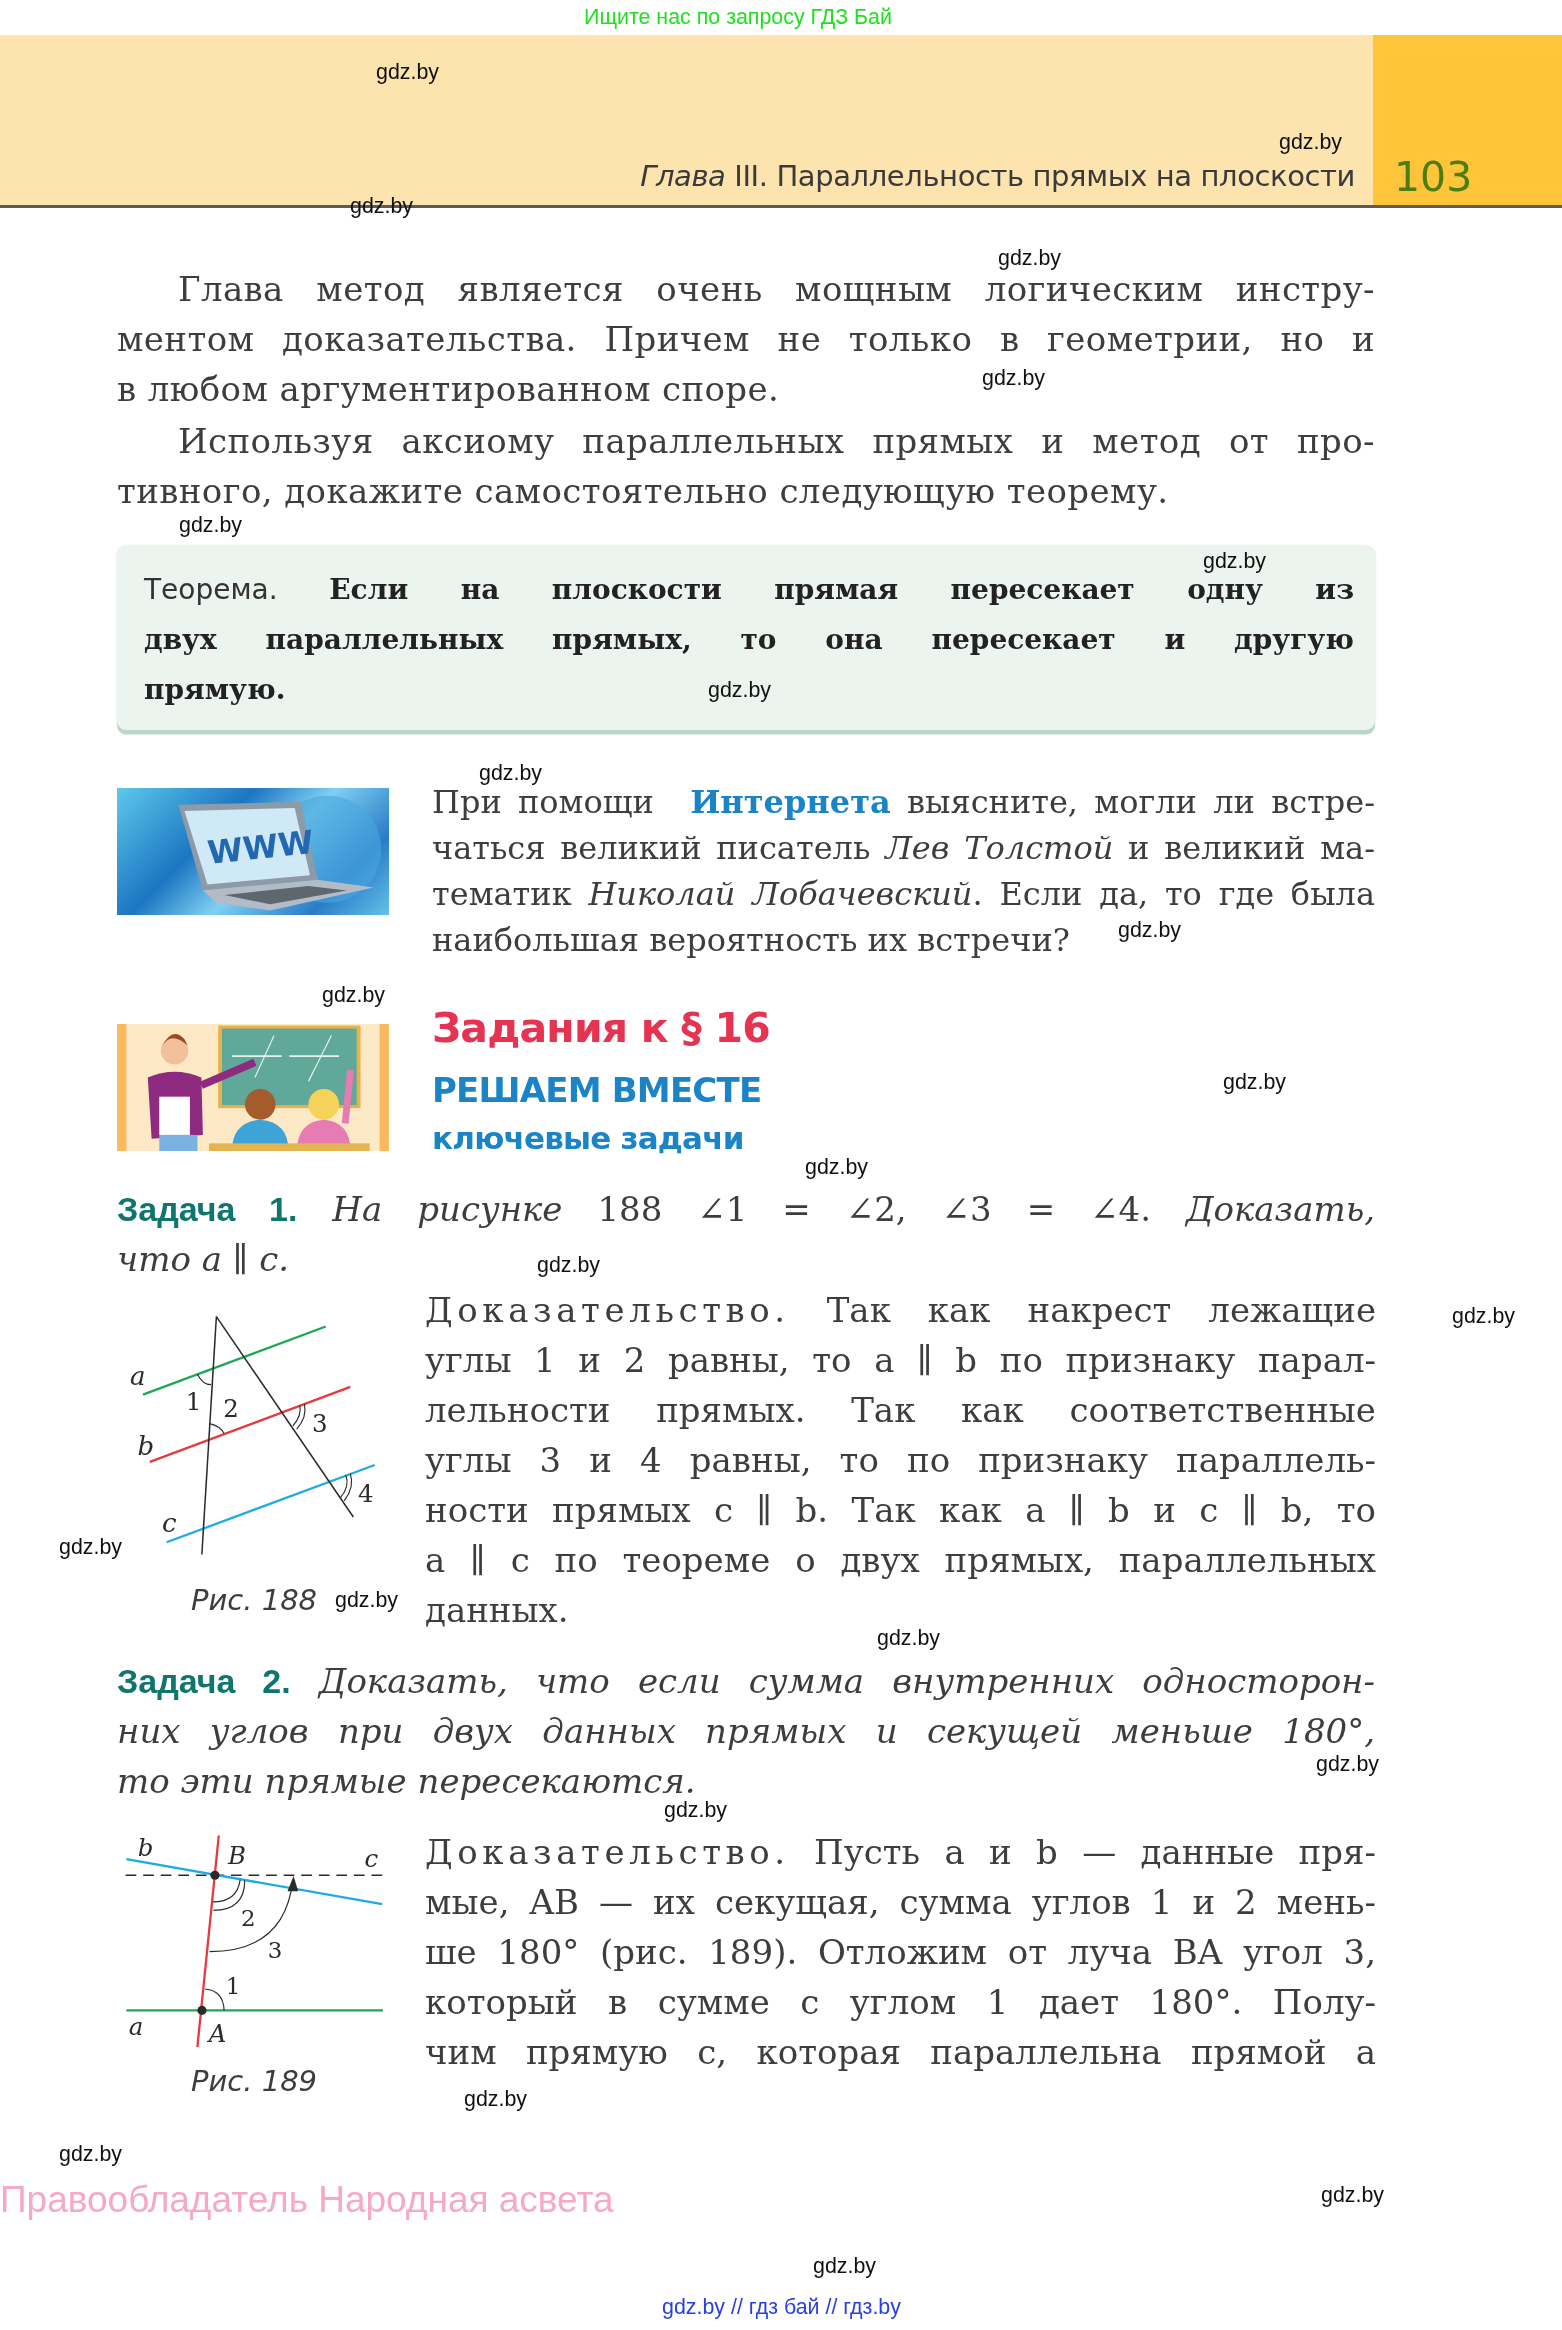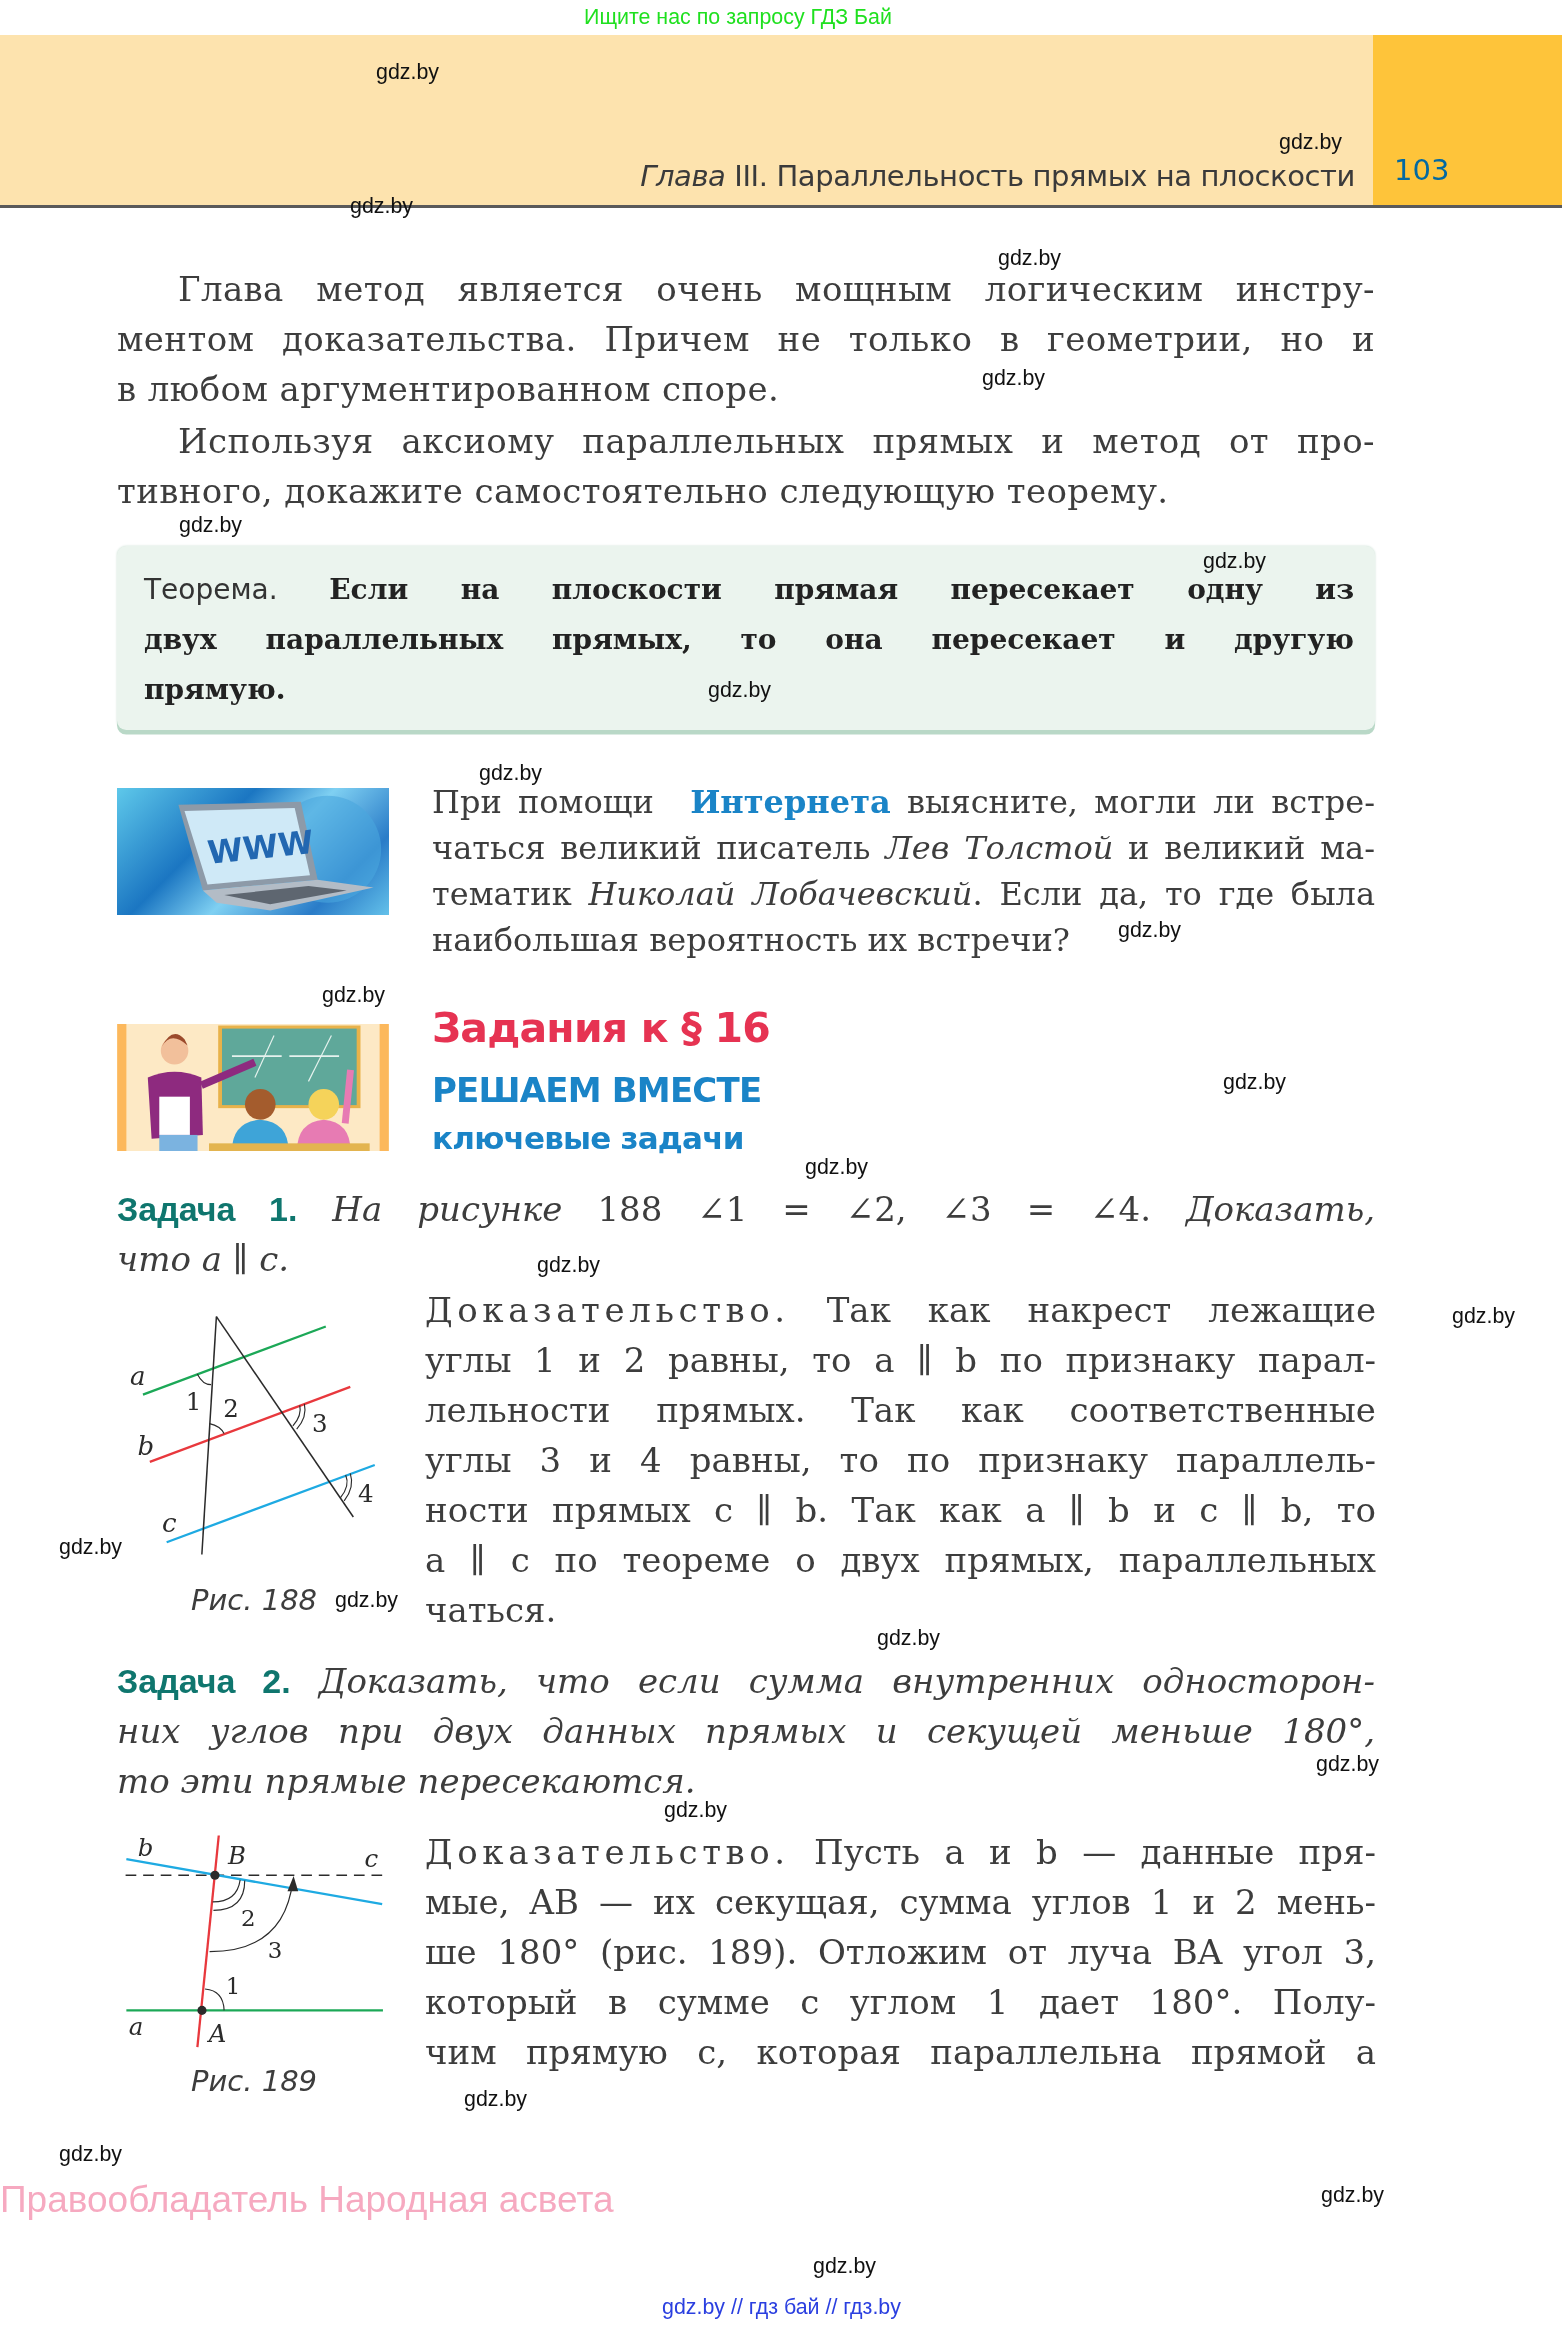--- a/index.html
+++ b/index.html
@@ -7,21 +7,21 @@
          font-family:"DejaVu Serif", serif; color:#3a3a3a; }
   .abs { position:absolute; }
   .top-banner { top:1.5px; left:0; width:1476px; text-align:center; color:#1fe01f;
                 font-family:"Liberation Sans", sans-serif; font-size:21.4px; line-height:31px; }
   .header-band { top:35px; left:0; width:1373px; height:171px; background:#fde3ae; }
   .header-page-box { top:35px; left:1373px; width:190px; height:171px; background:#fec43a; }
   .header-rule { top:205px; left:0; width:1563px; height:3.1px; background:#5a5a5a; }
   .chapter-title { top:159px; right:208px; font-family:"DejaVu Sans", sans-serif; font-size:29px;
                    color:#3a3a3a; white-space:nowrap; letter-spacing:-0.4px; }
   .chapter-title i { font-style:italic; }
-  .page-number { top:153px; left:1394px; font-family:"DejaVu Sans", sans-serif; font-size:29px; color:#0369a1; }
+  .page-number { top:153px; left:1394px; font-family:"DejaVu Sans", sans-serif; font-size:41px; color:#4d7c0f; }
 
   .wm { font-family:"Liberation Sans", sans-serif; font-size:21.4px; color:#111; white-space:nowrap; }
 
   .para { left:117px; width:1258px; font-size:34px; line-height:50px; text-align:justify;
           color:#3d3d3d; letter-spacing:0.4px; }
   .para .line { display:block; text-align-last:justify; white-space:nowrap; }
   .para .line.last { text-align-last:left; }
   .indent { padding-left:61px; }
 
   .theorem-box { top:546px; left:117px; width:1258px; height:184px; background:#ebf4ee;
@@ -169,21 +169,21 @@
   <div class="abs fig-caption" style="top:298px; left:84px;">Рис. 188</div>
 </div>
 
 <div class="abs proof" style="top:1285px;">
   <span class="line"><span class="spaced">Доказательство.</span><span> Так как накрест лежащие</span></span>
   <span class="line">углы 1 и 2 равны, то a ∥ b по признаку парал-</span>
   <span class="line">лельности прямых. Так как соответственные</span>
   <span class="line">углы 3 и 4 равны, то по признаку параллель-</span>
   <span class="line">ности прямых c ∥ b. Так как a ∥ b и c ∥ b, то</span>
   <span class="line">a ∥ c по теореме о двух прямых, параллельных</span>
-  <span class="line last">чаться.</span>
+  <span class="line last">данных.</span>
 </div>
 
 <div class="abs task it" style="top:1656px;">
   <span class="line"><span class="task-label">Задача 2.</span><span> Доказать, что если сумма внутренних односторон-</span></span>
   <span class="line">них углов при двух данных прямых и секущей меньше 180°,</span>
   <span class="line last">то эти прямые пересекаются.</span>
 </div>
 
 <div class="abs fig" style="top:1821px; height:291px;">
   <svg width="306" height="252" viewBox="0 0 400 330">

